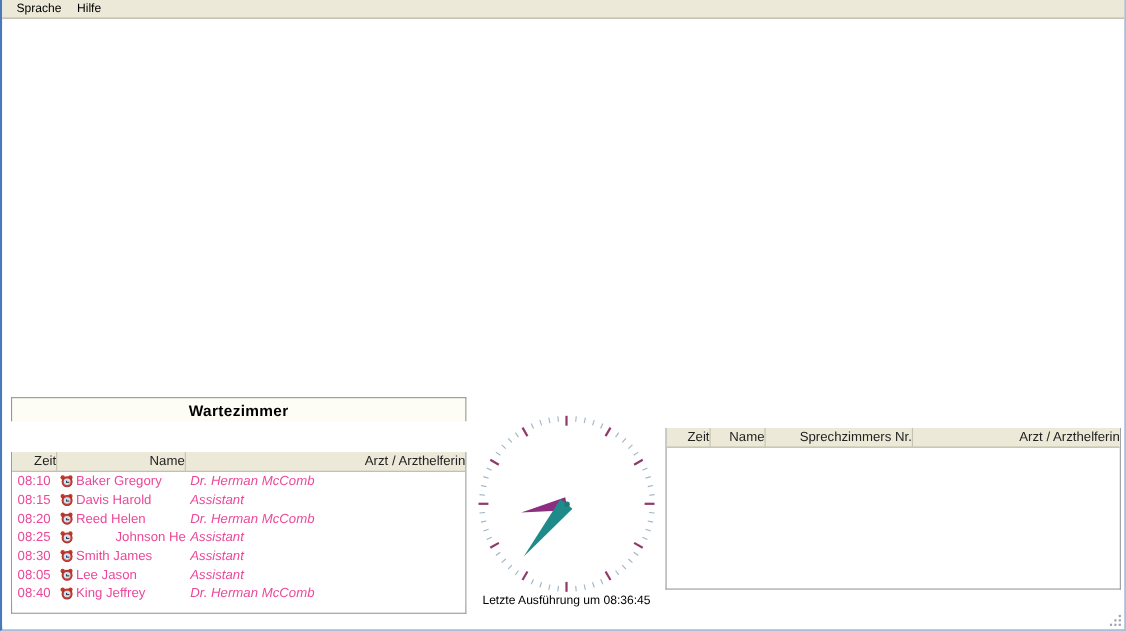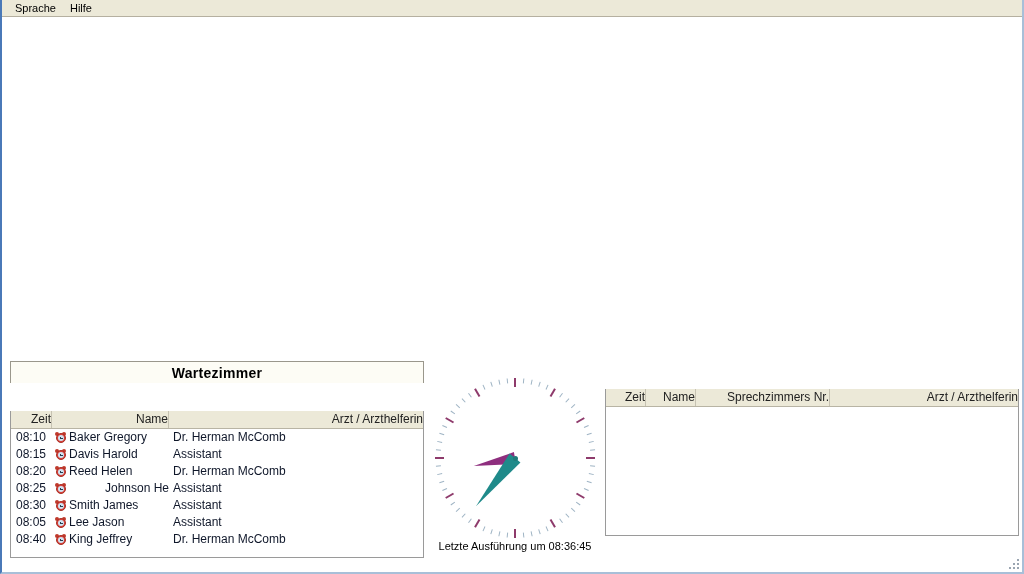--- a/index.html
+++ b/index.html
@@ -111,31 +111,31 @@
   .grid-body {
     background: #ffffff;
   }
   .grid-row {
     display: flex;
     height: 17px;
     align-items: center;
   }
   .grid-row .cell {
     font-size: 12px;
-    color: #0f172a;
+    color: #ec4899;
     line-height: 17px;
     box-sizing: border-box;
     white-space: nowrap;
     overflow: hidden;
     display: flex;
     align-items: center;
   }
   .cell-time { padding-left: 5px; }
   .cell-name { padding-left: 3px; }
-  .cell-doc  { padding-left: 4px; }
+  .cell-doc  { padding-left: 4px; font-style: italic; }
 
   
   .alarm-icon {
     width: 11px;
     height: 11px;
     position: relative;
     flex: 0 0 auto;
     margin-right: 3px;
   }
   .alarm-icon .bell {

